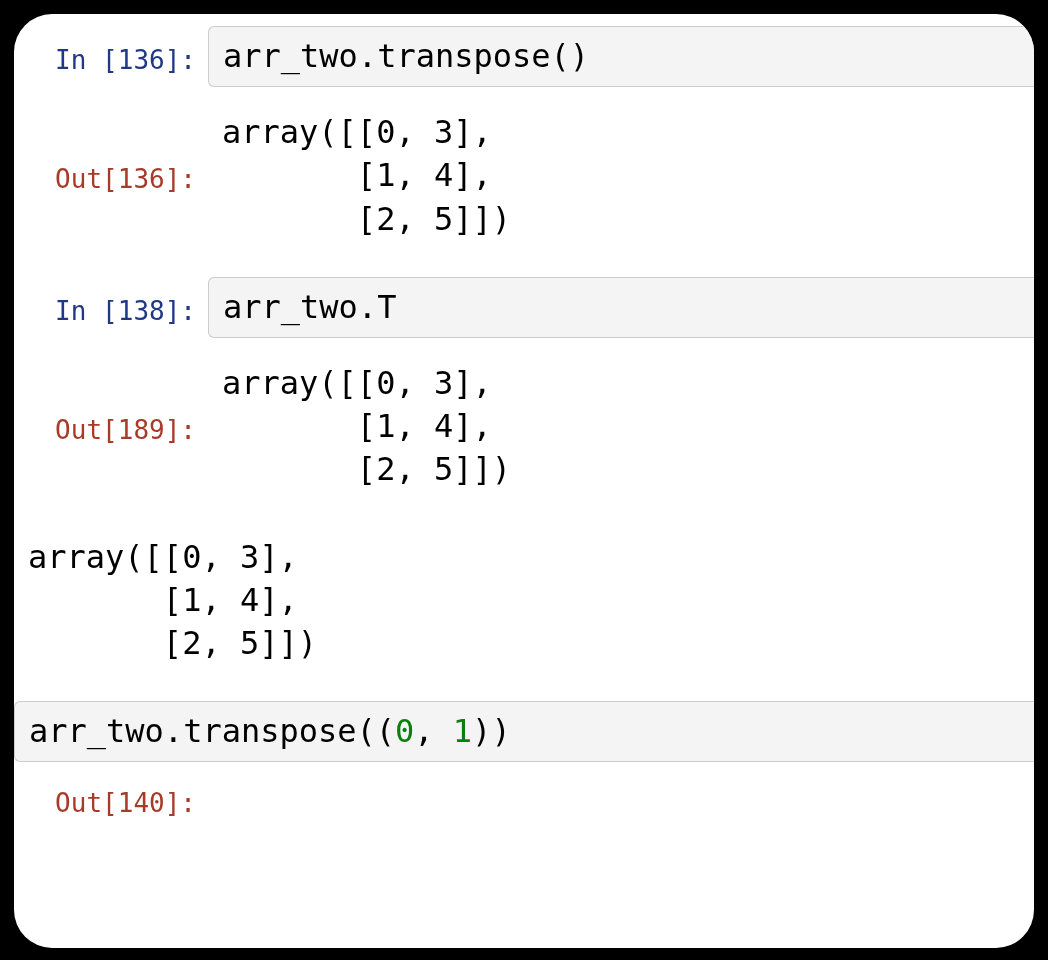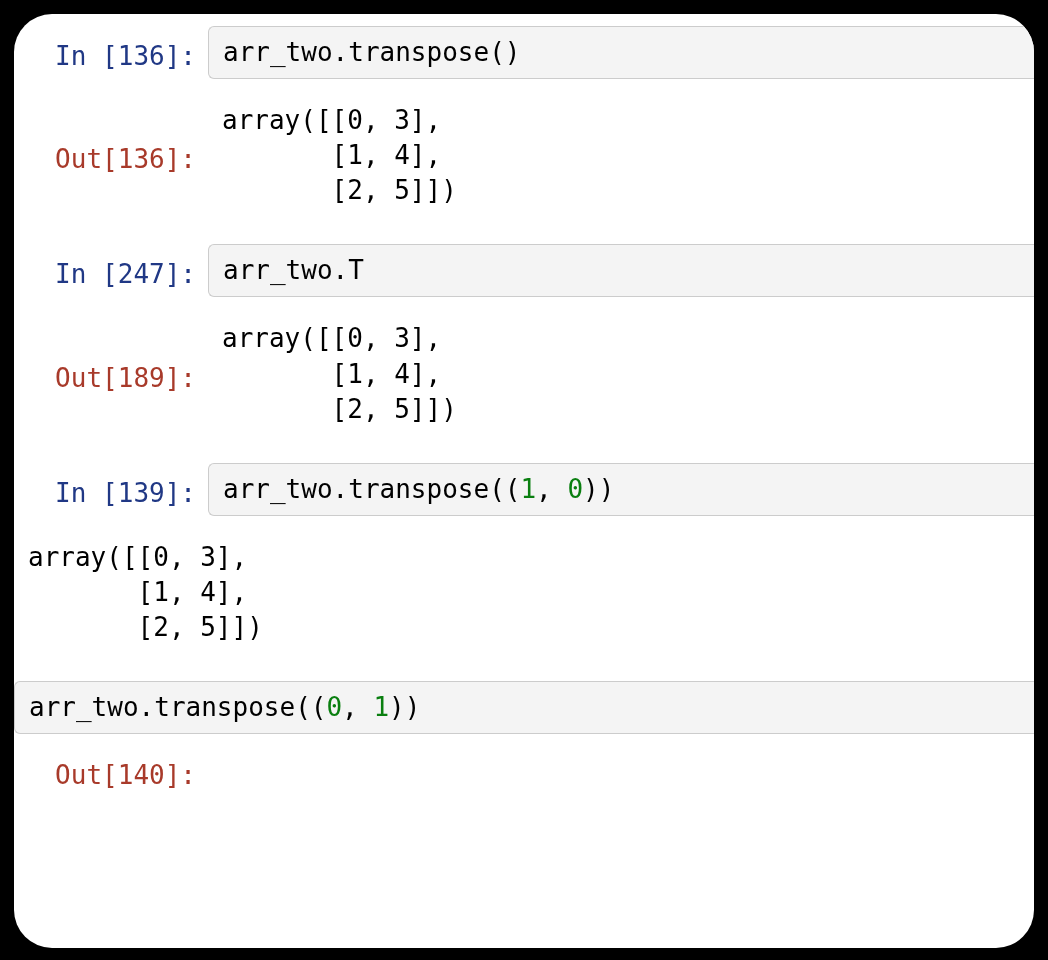--- a/index.html
+++ b/index.html
@@ -32,21 +32,21 @@
     padding-right: 12px;
     font-size: 26px;
     line-height: 1.35;
     white-space: pre;
     padding-top: 8px;
   }
   .prompt-in  { color: #203885; }
   .prompt-out { color: #a83a2a; padding-left: 36px; }
   .content {
     flex: 1;
-    font-size: 26px;
+    font-size: 32px;
     line-height: 1.35;
     padding-right: 0;
   }
   .code-box {
     background: #f4f4f4;
     border: 1px solid #ccc;
     border-radius: 6px 0 0 6px;
     border-right: none;
     padding: 8px 14px;
     white-space: pre;
@@ -77,42 +77,36 @@
     <div class="prompt prompt-out">Out[136]:</div>
     <div class="content">
       <div class="output-box">array([[0, 3],
        [1, 4],
        [2, 5]])</div>
     </div>
   </div>
   <div class="out-gap"></div>
 
   <div class="cell">
-    <div class="prompt prompt-in">In [247]:</div>
+    <div class="prompt prompt-in">In [138]:</div>
     <div class="content">
       <div class="code-box"><span><span>arr_two</span><span>.</span><span>T</span></span></div>
     </div>
   </div>
 
   <div class="cell">
     <div class="prompt prompt-out">Out[189]:</div>
     <div class="content">
       <div class="output-box">array([[0, 3],
        [1, 4],
        [2, 5]])</div>
     </div>
   </div>
   <div class="out-gap"></div>
 
-  <div class="cell">
-    <div class="prompt prompt-in">In [139]:</div>
-    <div class="content">
-      <div class="code-box"><span><span>arr_two</span><span>.</span><span>transpose</span><span>(</span><span>(</span><span class="tok-num">1</span><span>, </span><span class="tok-num">0</span><span>)</span><span>)</span></span></div>
-    </div>
-  </div>
 
   <div class="cell">
     <div class="content">
       <div class="output-box">array([[0, 3],
        [1, 4],
        [2, 5]])</div>
     </div>
   </div>
   <div class="out-gap"></div>
 

